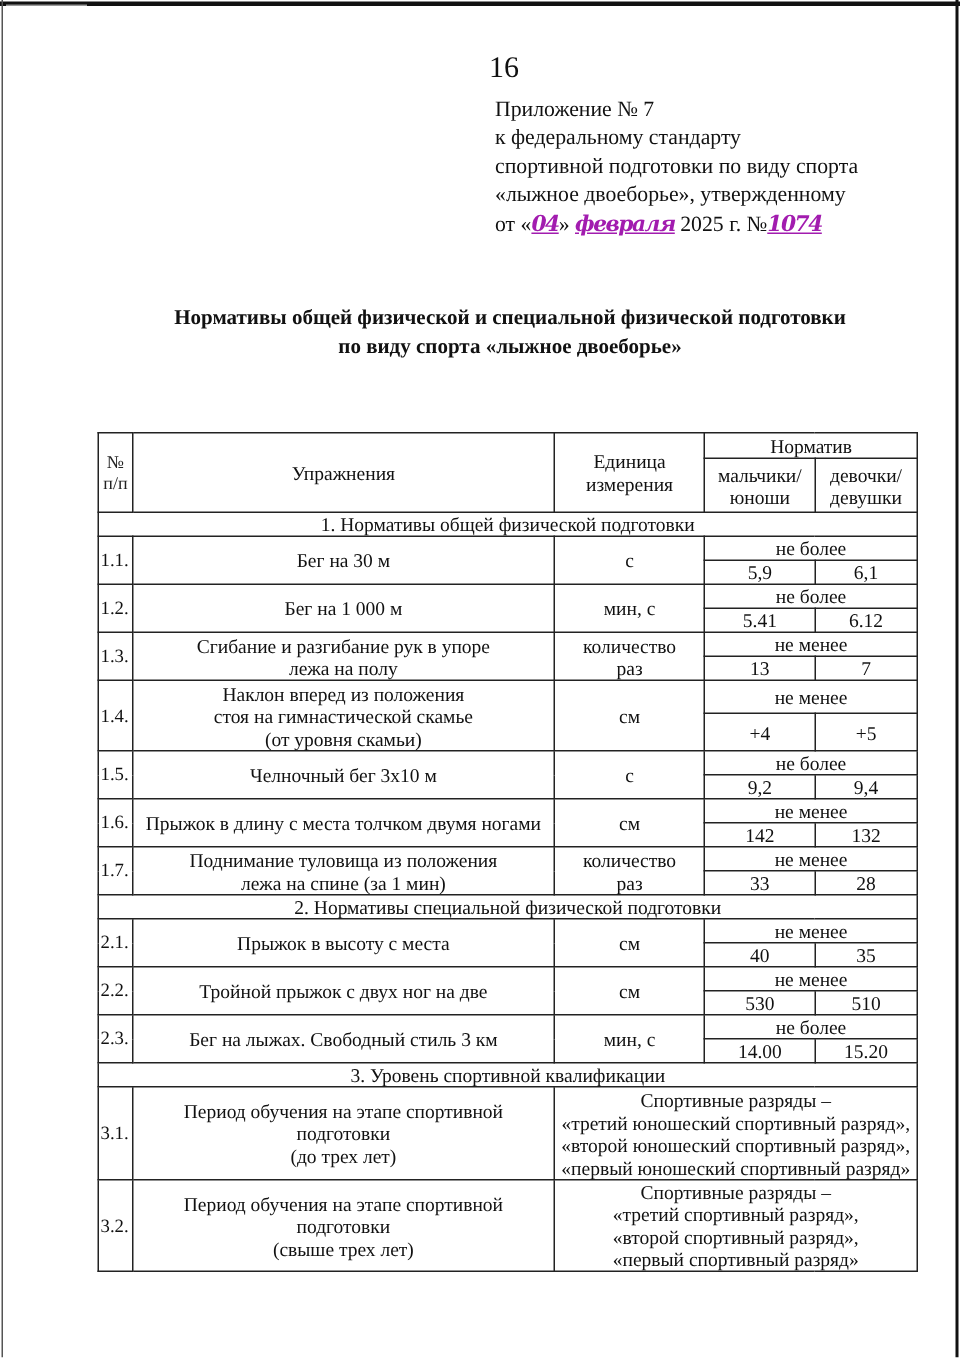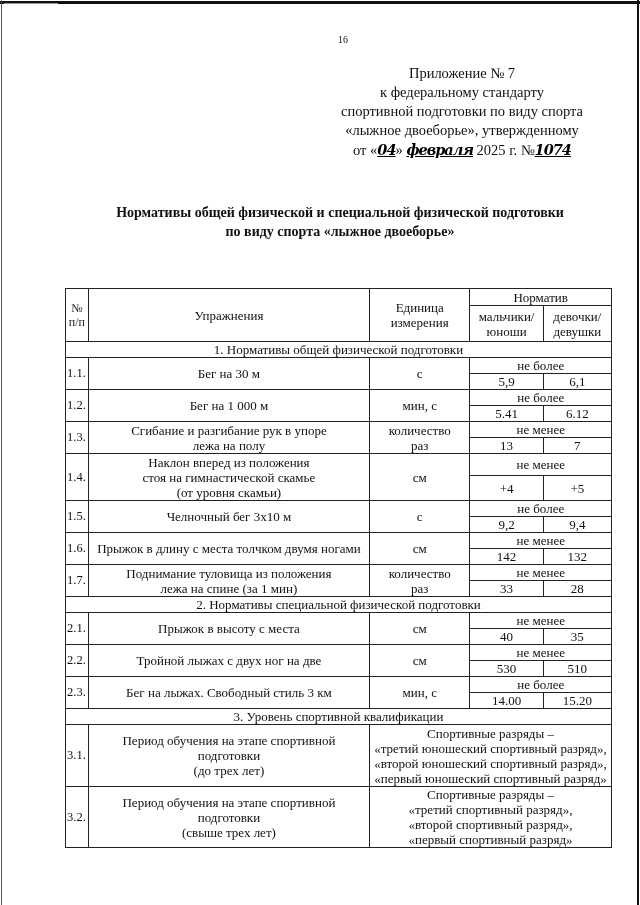--- a/index.html
+++ b/index.html
@@ -3,27 +3,27 @@
 <meta charset="utf-8">
 <style>
   html, body { margin: 0; padding: 0; background: #ffffff; }
   body { width: 640px; height: 905px; position: relative; overflow: hidden;
          font-family: "Liberation Serif", "DejaVu Serif", serif; color: #111; }
   .page-frame-top { position: absolute; left: 0; top: 1px; width: 640px; height: 3px; background: #111; }
   .page-frame-top-gray { position: absolute; left: 4px; top: 3px; width: 54px; height: 1px; background: #999; }
   .page-frame-left { position: absolute; left: 1px; top: 0; width: 1px; height: 905px; background: #555; }
   .page-frame-right { position: absolute; left: 637px; top: 0; width: 2px; height: 905px; background: #111; }
 
-  .page-number { position: absolute; left: 338px; top: 34px; font-size: 10px; }
-
-  .approval { position: absolute; left: 312px; top: 64px; width: 300px; text-align: center;
+  .page-number { position: absolute; left: 326px; top: 34px; font-size: 20px; }
+
+  .approval { position: absolute; left: 330px; top: 64px; width: 300px; 
               font-size: 14.5px; line-height: 19px; }
   .approval .date-line { white-space: nowrap; }
   .sig { font-family: "DejaVu Serif", serif; font-style: italic; font-weight: bold;
-         text-decoration: underline; letter-spacing: -1px; color: #000000; }
+         text-decoration: underline; letter-spacing: -1px; color: #a21caf; }
 
   .doc-title { position: absolute; left: 60px; top: 204px; width: 560px; text-align: center;
                font-size: 14px; line-height: 18.5px; font-weight: bold; }
 
   table.norms { position: absolute; left: 65px; top: 288px; width: 547px;
                 border-collapse: collapse; font-size: 13px; line-height: 15px; }
   table.norms td { border: 1px solid #222; padding: 0 2px; text-align: center; vertical-align: middle; }
   table.norms td.num { text-align: left; padding-left: 1px; font-size: 12.5px; }
   table.norms td.section { font-size: 13px; height: 13px; }
   .muted { color: #222; }
@@ -166,21 +166,21 @@
     <td rowspan="2">см</td>
     <td colspan="2">не менее</td>
   </tr>
   <tr style="height:15px">
     <td>40</td>
     <td>35</td>
   </tr>
 
   <tr style="height:15px">
     <td rowspan="2" class="num">2.2.</td>
-    <td rowspan="2">Тройной лыжах с двух ног на две</td>
+    <td rowspan="2">Тройной прыжок с двух ног на две</td>
     <td rowspan="2">см</td>
     <td colspan="2">не менее</td>
   </tr>
   <tr style="height:15px">
     <td>530</td>
     <td>510</td>
   </tr>
 
   <tr style="height:15px">
     <td rowspan="2" class="num">2.3.</td>

